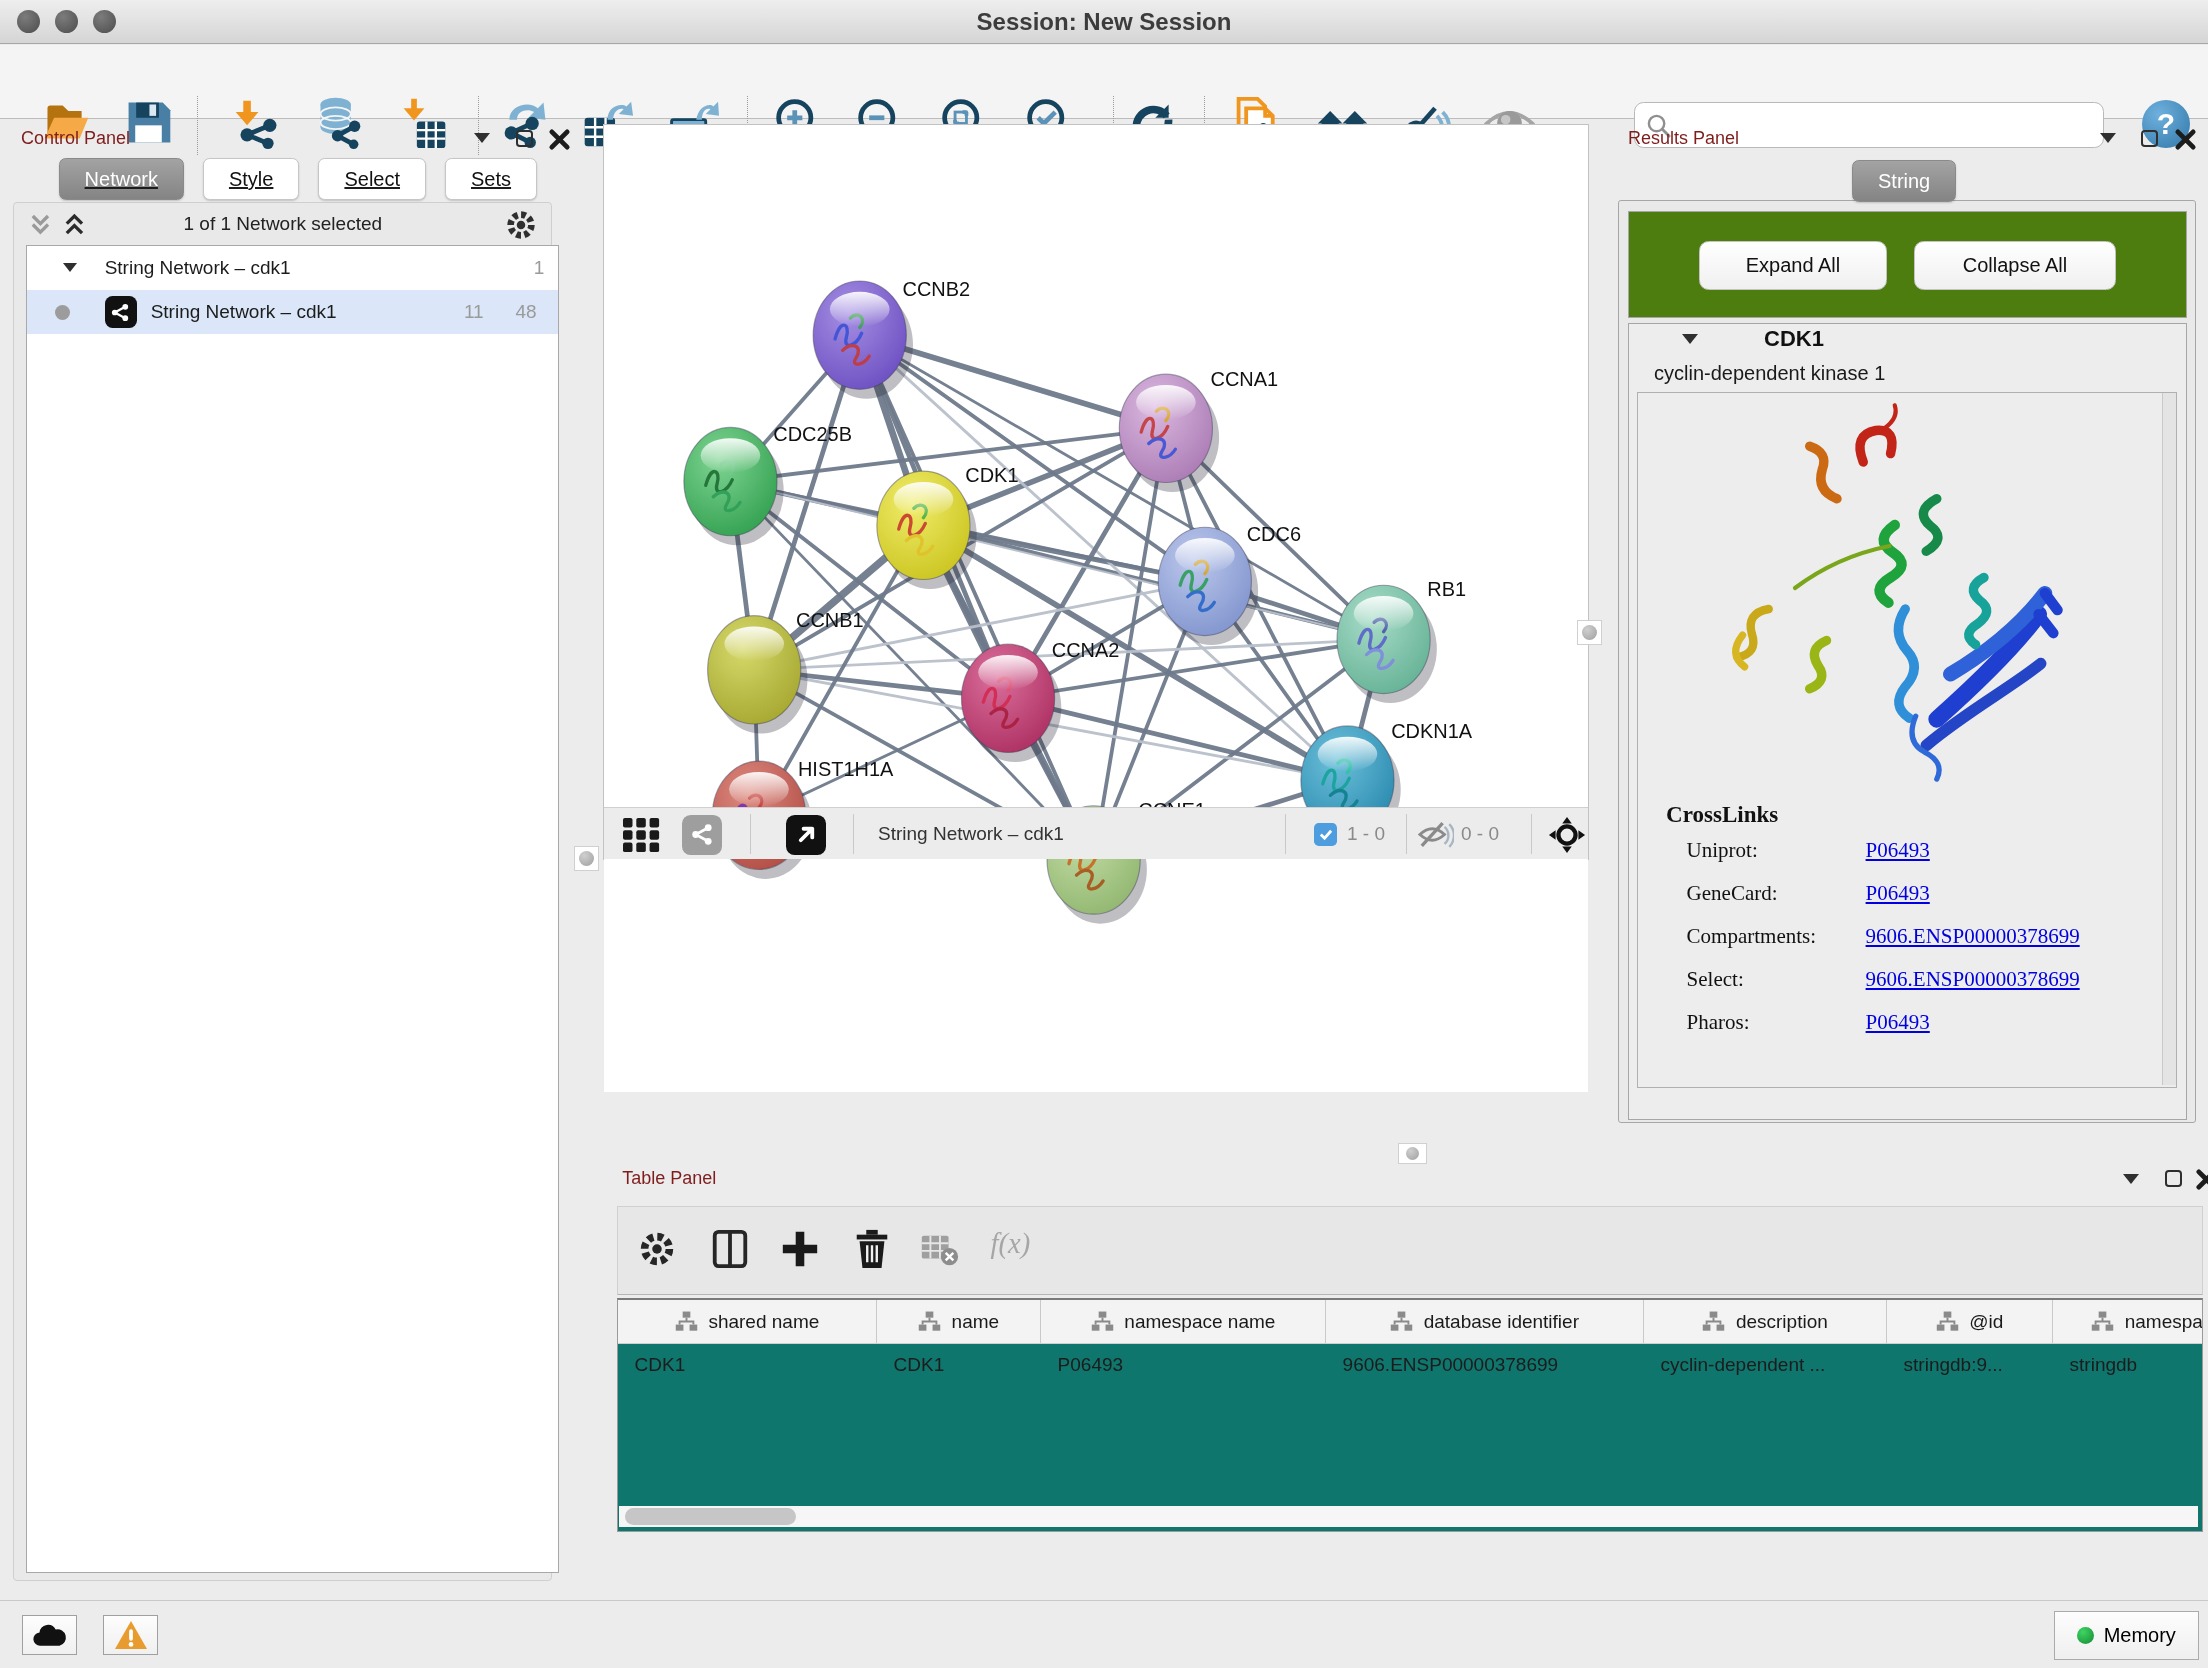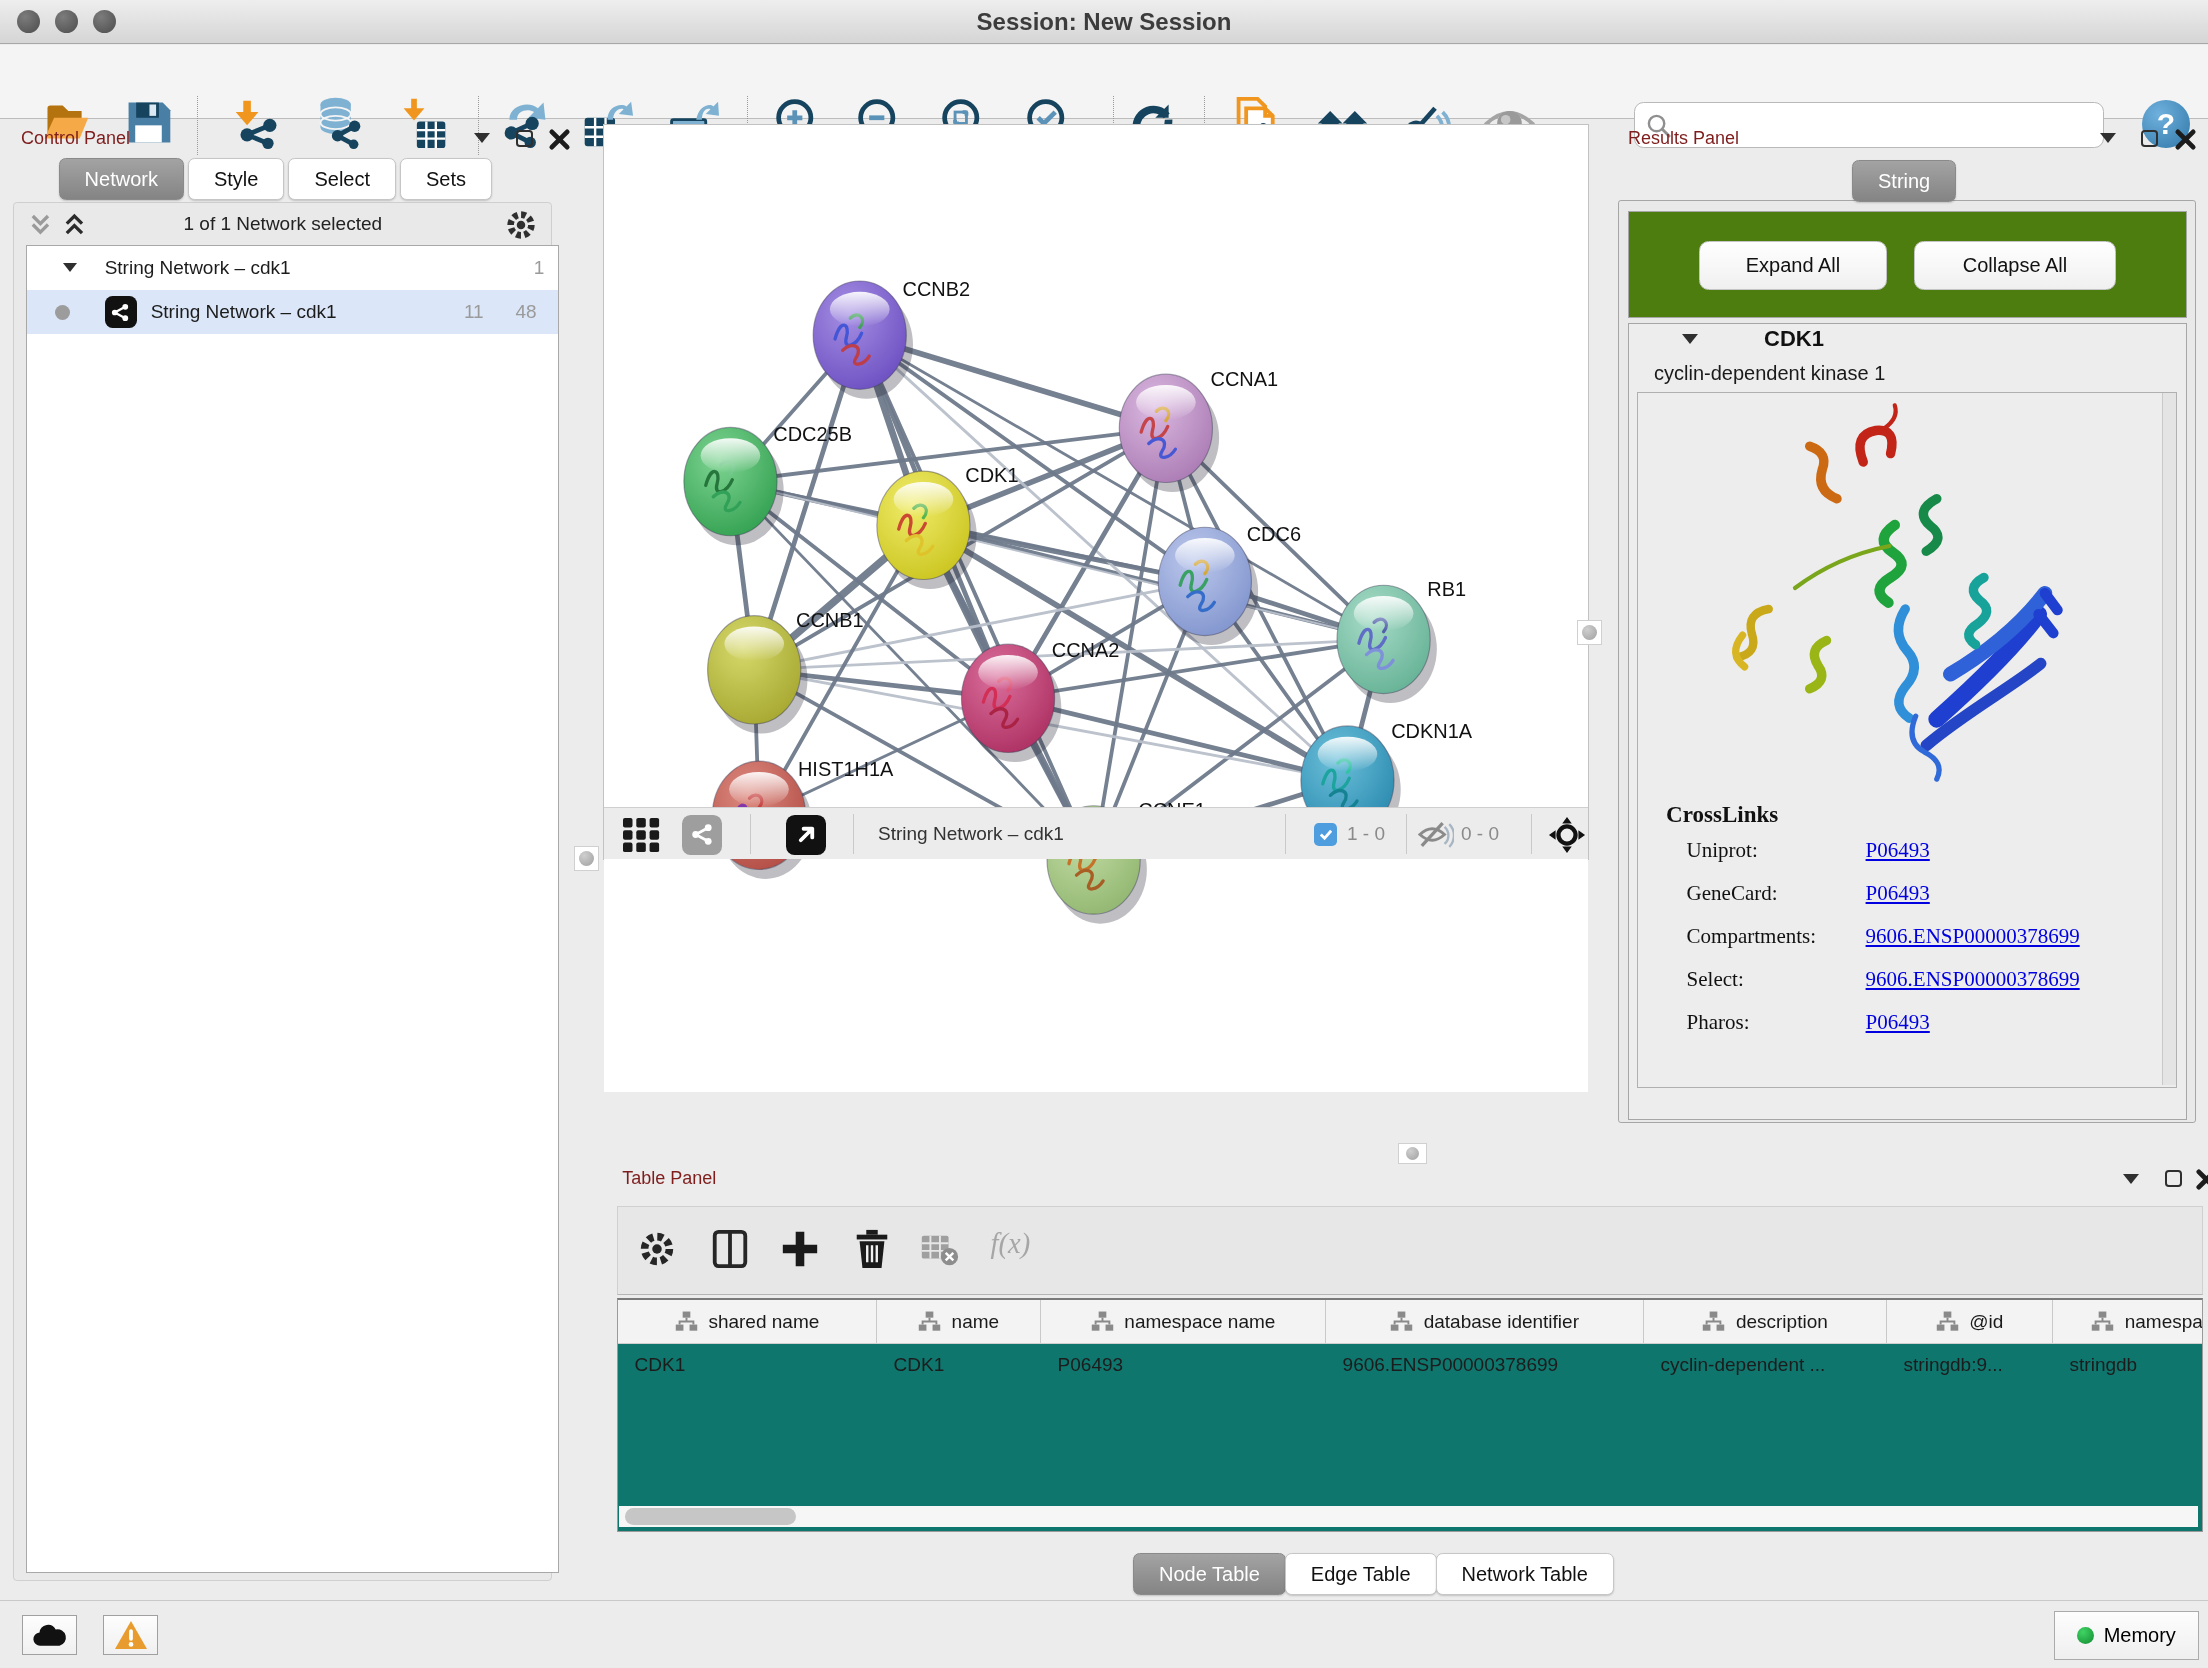--- a/index.html
+++ b/index.html
@@ -33,21 +33,21 @@
   .float-box { width:17px; height:17px; border:2.9px solid #2f2f2f; border-radius:3.8px; }
 
   .tab { display:inline-block; height:42px; line-height:40px; padding:0 25px; background:#fff;
     border:1px solid #c6c6c6; border-radius:6.7px; font-size:20px; color:#111;
     box-shadow:0 1px 1.9px rgba(0,0,0,.18); cursor:pointer; }
   .tab.active { background:linear-gradient(#a3a3a3,#848484); color:#fff; border-color:#8a8a8a; }
 
   
   .control-panel { position:absolute; left:7.6px; top:122px; width:567px; height:1461px; }
   .cp-head { position:relative; height:36px; }
-  .cp-tabs { position:absolute; left:51px; top:36px; display:flex; gap:4px; z-index:2; }
+  .cp-tabs { position:absolute; left:51px; top:36px; display:flex; gap:19px; z-index:2;text-decoration:underline; }
   .cp-body { position:absolute; left:5.7px; top:80px; width:539px; height:1379px;
     background:#e9e9e9; border:1px solid #cfcfcf; border-radius:3.8px; }
   .cp-status { position:relative; height:42px; display:flex; align-items:center; padding:0 15px; }
   .cp-status .txt { position:absolute; left:0; right:0; text-align:center; font-size:19px; color:#222; }
   .tree-box { position:absolute; left:11.4px; top:42px; width:533px; height:1328px; background:#fff; border:1px solid #a8a8a8; }
   .tree-row { position:relative; height:44px; display:flex; align-items:center; font-size:19px; }
   .tree-row.selected { background:#dbe7f8; }
   .tree-count { position:absolute; color:#9a9a9a; font-size:19px; }
   .share-badge { width:32px; height:32px; border-radius:7.6px; background:#111; display:flex; align-items:center; justify-content:center; }
 
@@ -815,25 +815,20 @@
           <div class="td" style="width: 243px;">cyclin-dependent ...</div>
           <div class="td" style="width: 166px;">stringdb:9...</div>
           <div class="td" style="width: 209px;">stringdb</div>
         </div>
       </div>
     <div class="hscroll">
         <span class="hthumb"></span>
       </div>
   </div>
 
-  <div class="bottom-tabs">
-    <span class="tab active">Node Table</span>
-    <span class="tab">Edge Table</span>
-    <span class="tab">Network Table</span>
-  </div>
 </div>
 
 <div class="status-sep"></div>
 <button class="sbtn" style="left:22px">
   <svg width="38" height="28.5" viewBox="0 0 40 30">
     <path d="M10 26 a7 7 0 0 1 -1-14 a9 9 0 0 1 17-3 a6.5 6.5 0 0 1 4 17 z" fill="#111"></path>
   </svg>
 </button>
 <button class="sbtn" style="left:103px">
   <svg width="36" height="32" viewBox="0 0 38 34">

